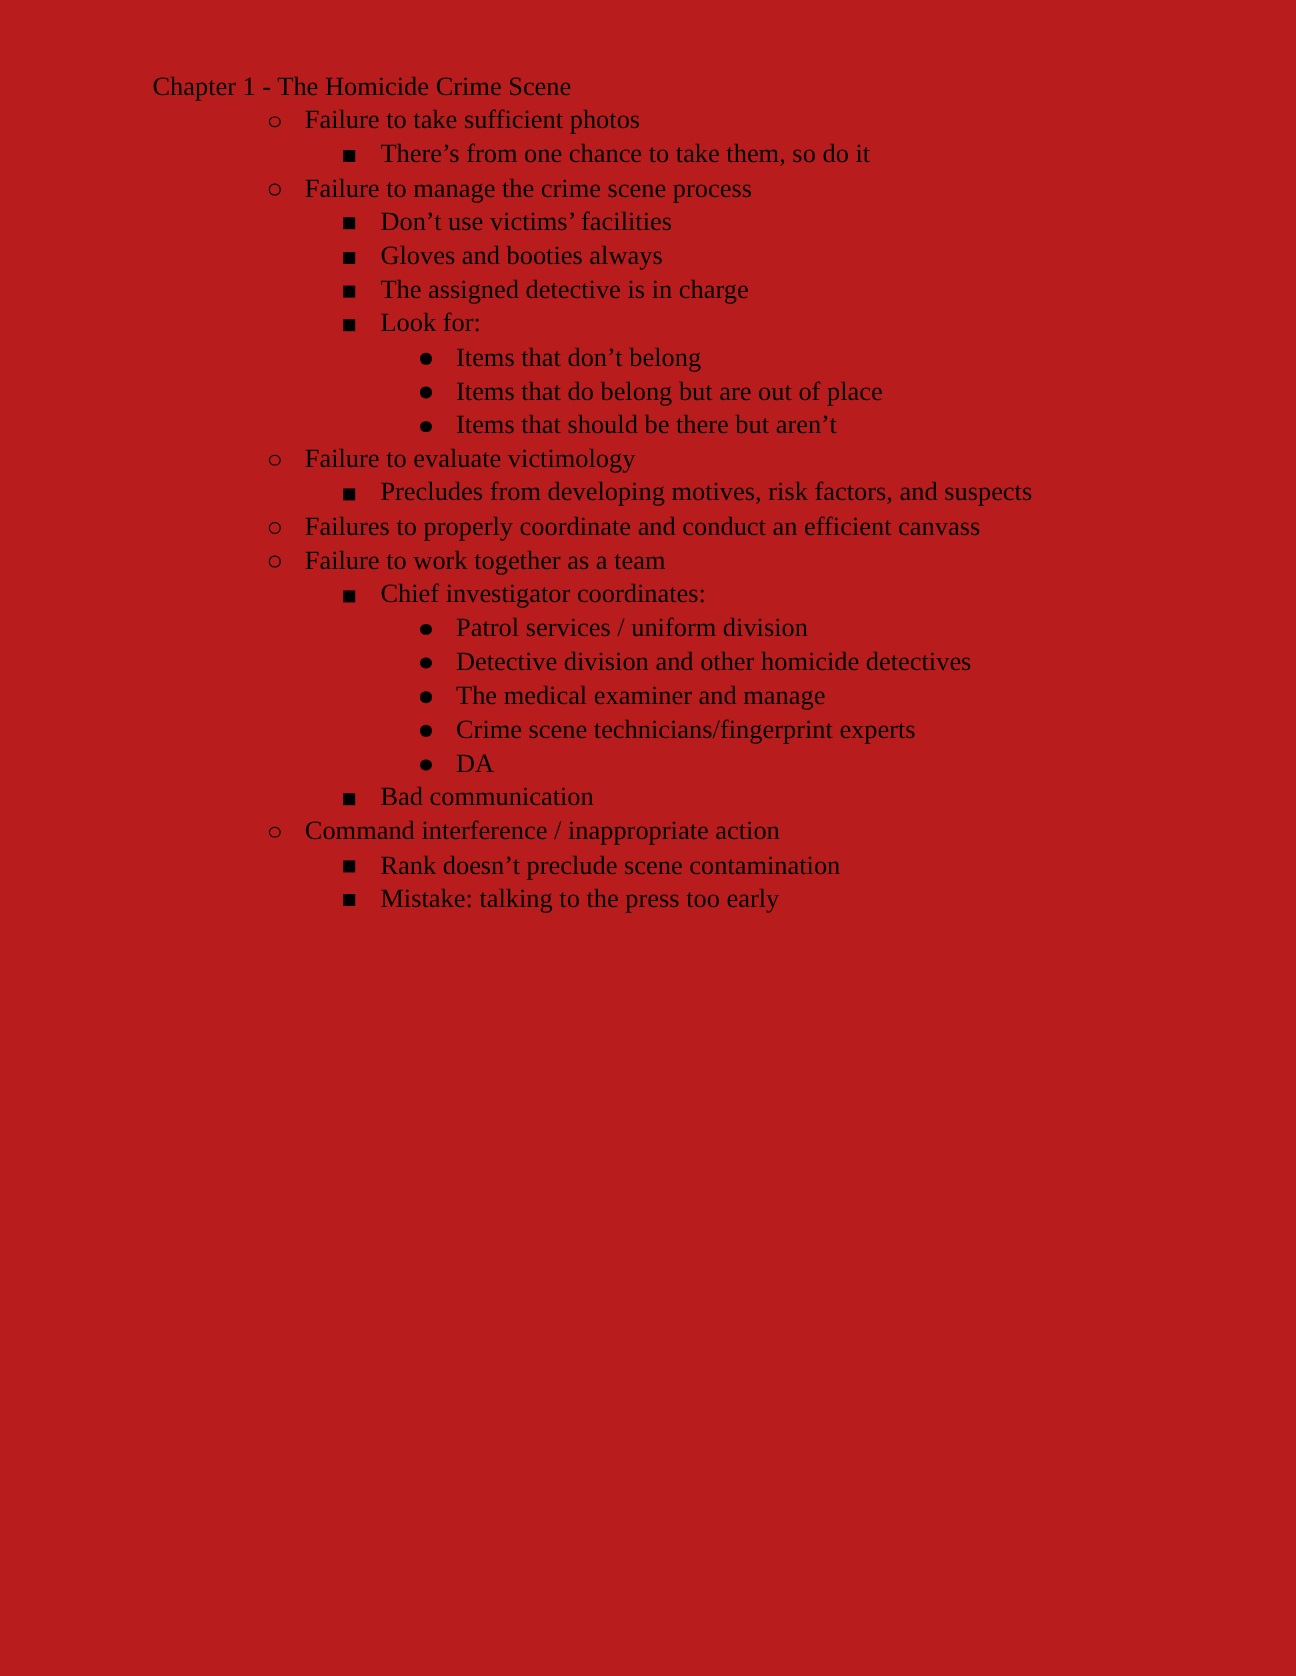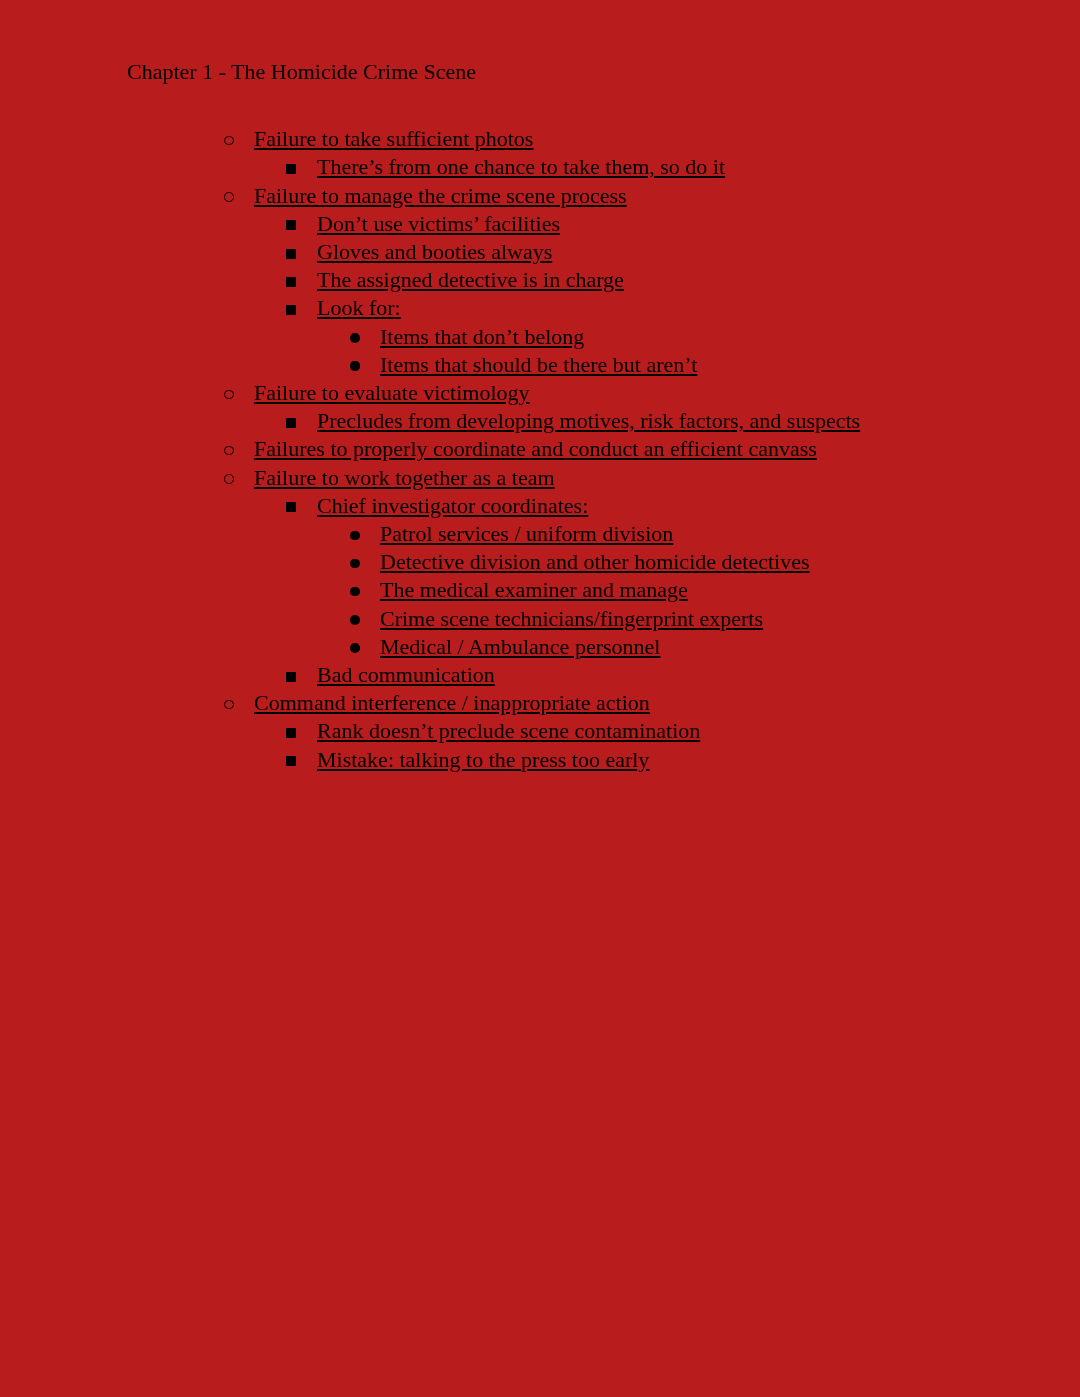--- a/index.html
+++ b/index.html
@@ -17,22 +17,20 @@
     font-size: 22px;
     line-height: 28.2px;
     color: #000000;
   }
   .doc-title {
     padding-top: 58px;
     padding-left: 127px;
     white-space: nowrap;
   }
   .bullet-list {
-    margin-top: 39px;
-    text-decoration: underline;
   }
   .li {
     position: relative;
     white-space: nowrap;
     line-height: 28.2px;
   }
   .bullet {
     position: absolute;
     top: 10.5px;
     display: block;
@@ -71,30 +69,30 @@
   <div class="doc-title">Chapter 1 - The Homicide Crime Scene</div>
   <div class="bullet-list">
       <div class="li level-2"><span class="bullet"></span><span class="txt">Failure to take sufficient photos</span></div>
       <div class="li level-3"><span class="bullet"></span><span class="txt">There’s from one chance to take them, so do it</span></div>
       <div class="li level-2"><span class="bullet"></span><span class="txt">Failure to manage the crime scene process</span></div>
       <div class="li level-3"><span class="bullet"></span><span class="txt">Don’t use victims’ facilities</span></div>
       <div class="li level-3"><span class="bullet"></span><span class="txt">Gloves and booties always</span></div>
       <div class="li level-3"><span class="bullet"></span><span class="txt">The assigned detective is in charge</span></div>
       <div class="li level-3"><span class="bullet"></span><span class="txt">Look for:</span></div>
       <div class="li level-4"><span class="bullet"></span><span class="txt">Items that don’t belong</span></div>
-      <div class="li level-4"><span class="bullet"></span></div>
+      <div class="li level-4"><span class="bullet"></span><span class="txt">Items that do belong but are out of place</span></div>
       <div class="li level-4"><span class="bullet"></span><span class="txt">Items that should be there but aren’t</span></div>
       <div class="li level-2"><span class="bullet"></span><span class="txt">Failure to evaluate victimology</span></div>
       <div class="li level-3"><span class="bullet"></span><span class="txt">Precludes from developing motives, risk factors, and suspects</span></div>
       <div class="li level-2"><span class="bullet"></span><span class="txt">Failures to properly coordinate and conduct an efficient canvass</span></div>
       <div class="li level-2"><span class="bullet"></span><span class="txt">Failure to work together as a team</span></div>
       <div class="li level-3"><span class="bullet"></span><span class="txt">Chief investigator coordinates:</span></div>
       <div class="li level-4"><span class="bullet"></span><span class="txt">Patrol services / uniform division</span></div>
       <div class="li level-4"><span class="bullet"></span><span class="txt">Detective division and other homicide detectives</span></div>
       <div class="li level-4"><span class="bullet"></span><span class="txt">The medical examiner and manage</span></div>
       <div class="li level-4"><span class="bullet"></span><span class="txt">Crime scene technicians/fingerprint experts</span></div>
-      <div class="li level-4"><span class="bullet"></span><span class="txt">Medical / Ambulance personnel</span></div>
+      <div class="li level-4"><span class="bullet"></span><span class="txt">DA</span></div>
       <div class="li level-3"><span class="bullet"></span><span class="txt">Bad communication</span></div>
       <div class="li level-2"><span class="bullet"></span><span class="txt">Command interference / inappropriate action</span></div>
       <div class="li level-3"><span class="bullet"></span><span class="txt">Rank doesn’t preclude scene contamination</span></div>
       <div class="li level-3"><span class="bullet"></span><span class="txt">Mistake: talking to the press too early</span></div>
     </div>
 </div>
 
 </body></html>

